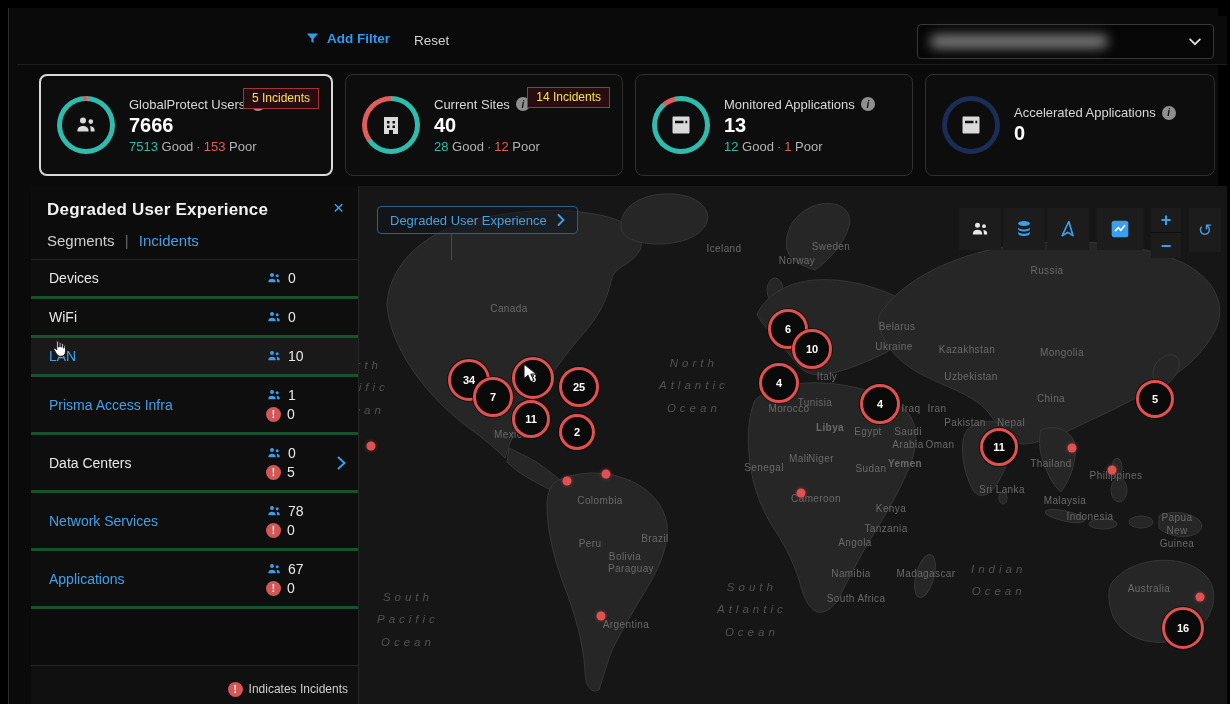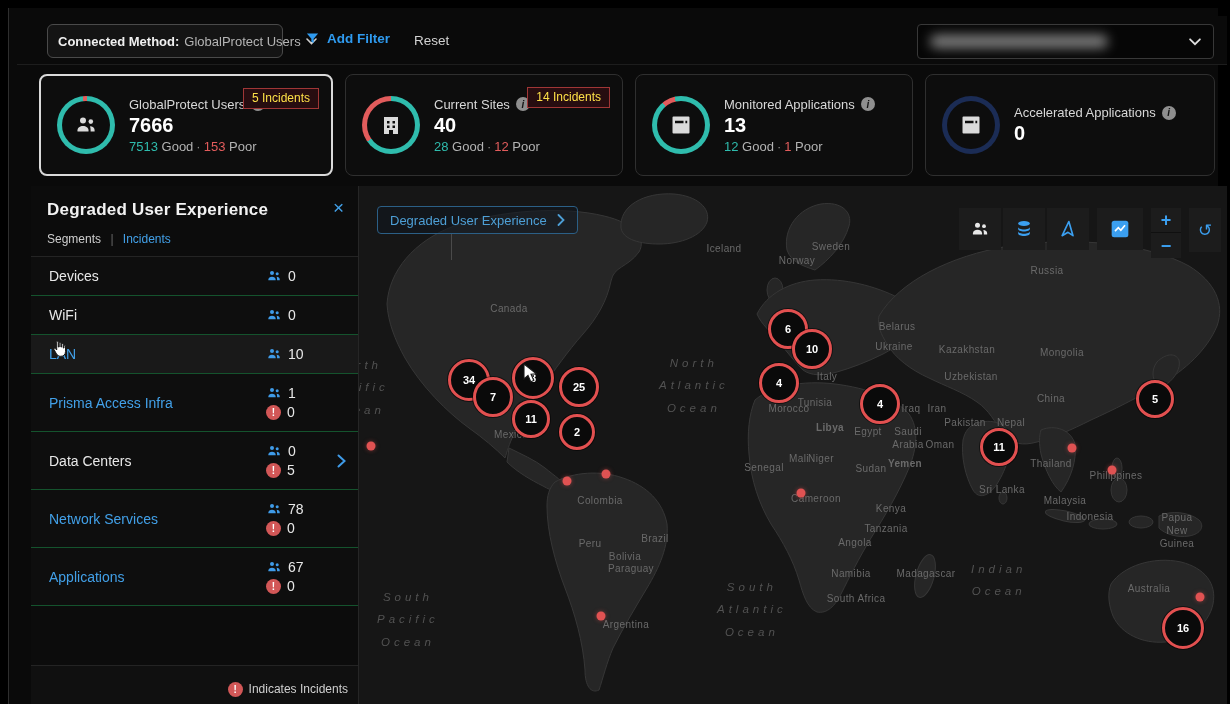--- a/index.html
+++ b/index.html
@@ -56,26 +56,26 @@
   .badge {
     position:absolute; top:12px; right:12px; padding:2px 8px 3px;
     background:#270d10; border:1px solid #a03636; border-radius:0;
     color:#fde047; font-size:12px; white-space:nowrap;
   }
   
   .panel { position:absolute; left:22px; top:178px; width:328px; height:526px; background:#0c0c0c; border-right:1px solid #262626; display:flex; flex-direction:column; }
   .panel-head { padding:14px 16px 10px; border-bottom:1px solid #242424; position:relative; }
   .panel-title { font-size:17px; font-weight:bold; color:#f2f2f2; letter-spacing:.2px; }
   .panel-close { position:absolute; right:14px; top:12px; color:#42a0e8; font-size:19px; line-height:1; cursor:pointer; background:none; border:none; font-family:inherit; }
-  .panel-tabs { margin-top:12px; font-size:12px; }
+  .panel-tabs { margin-top:12px; font-size:15px; }
   .tab-segments { color:#cfcfcf; cursor:pointer; }
   .tab-sep { color:#666; padding:0 6px; }
   .tab-incidents { color:#42a0e8; cursor:pointer; }
   .rows { flex:1 1 auto; display:flex; flex-direction:column; }
-  .row { display:flex; align-items:center; padding:0 18px; border-bottom:1px solid #14532d; background:#0e0e0e; position:relative; cursor:pointer; }
+  .row { display:flex; align-items:center; padding:0 18px; border-bottom:3px solid #14532d; background:#0e0e0e; position:relative; cursor:pointer; }
   .row.single { min-height:39px; }
   .row.double { min-height:58px; }
   .row.hovered { background:#191919; }
   .row-label { font-size:14px; color:#e8e8e8; }
   .row-label.link { color:#42a0e8; }
   .row-counts { margin-left:auto; margin-right:28px; display:flex; flex-direction:column; gap:3px; min-width:46px; }
   .count-line { display:flex; align-items:center; gap:6px; font-size:14px; color:#e8e8e8; }
   .count-line svg { width:16px; height:16px; color:#3f9be8; flex:0 0 auto; }
   .inc-ic { width:15px; height:15px; border-radius:50%; background:#d25757; color:#fff; font-size:10px; font-weight:bold;
     display:flex; align-items:center; justify-content:center; flex:0 0 auto; }
@@ -113,27 +113,20 @@
   
   .cursor { position:absolute; z-index:60; pointer-events:none; }
 </style>
 </head>
 <body>
 
 <div class="screen">
   <div class="app">
 
     <header class="topbar">
-      <div class="cm-dropdown">
-        <span class="cm-label">Connected Method:</span>
-        <span class="cm-value">GlobalProtect Users</span>
-        <svg class="chev" width="11" height="7" viewBox="0 0 11 7">
-            <path d="M1 1l4.5 4.5L10 1" stroke="#cfcfcf" stroke-width="1.6" fill="none" stroke-linecap="round"></path>
-          </svg>
-      </div>
       <button class="add-filter">
         <svg width="15" height="15" viewBox="0 0 24 24" fill="#2f9bf0">
             <path d="M3 4h18l-7.2 8.2V19l-3.6-2v-4.8z"></path>
           </svg>
         <span>Add Filter</span>
       </button>
       <button class="reset-btn">Reset</button>
       <div class="tenant-dd">
         <div class="redacted"></div>
         <svg class="chev" width="12" height="8" viewBox="0 0 11 7">

